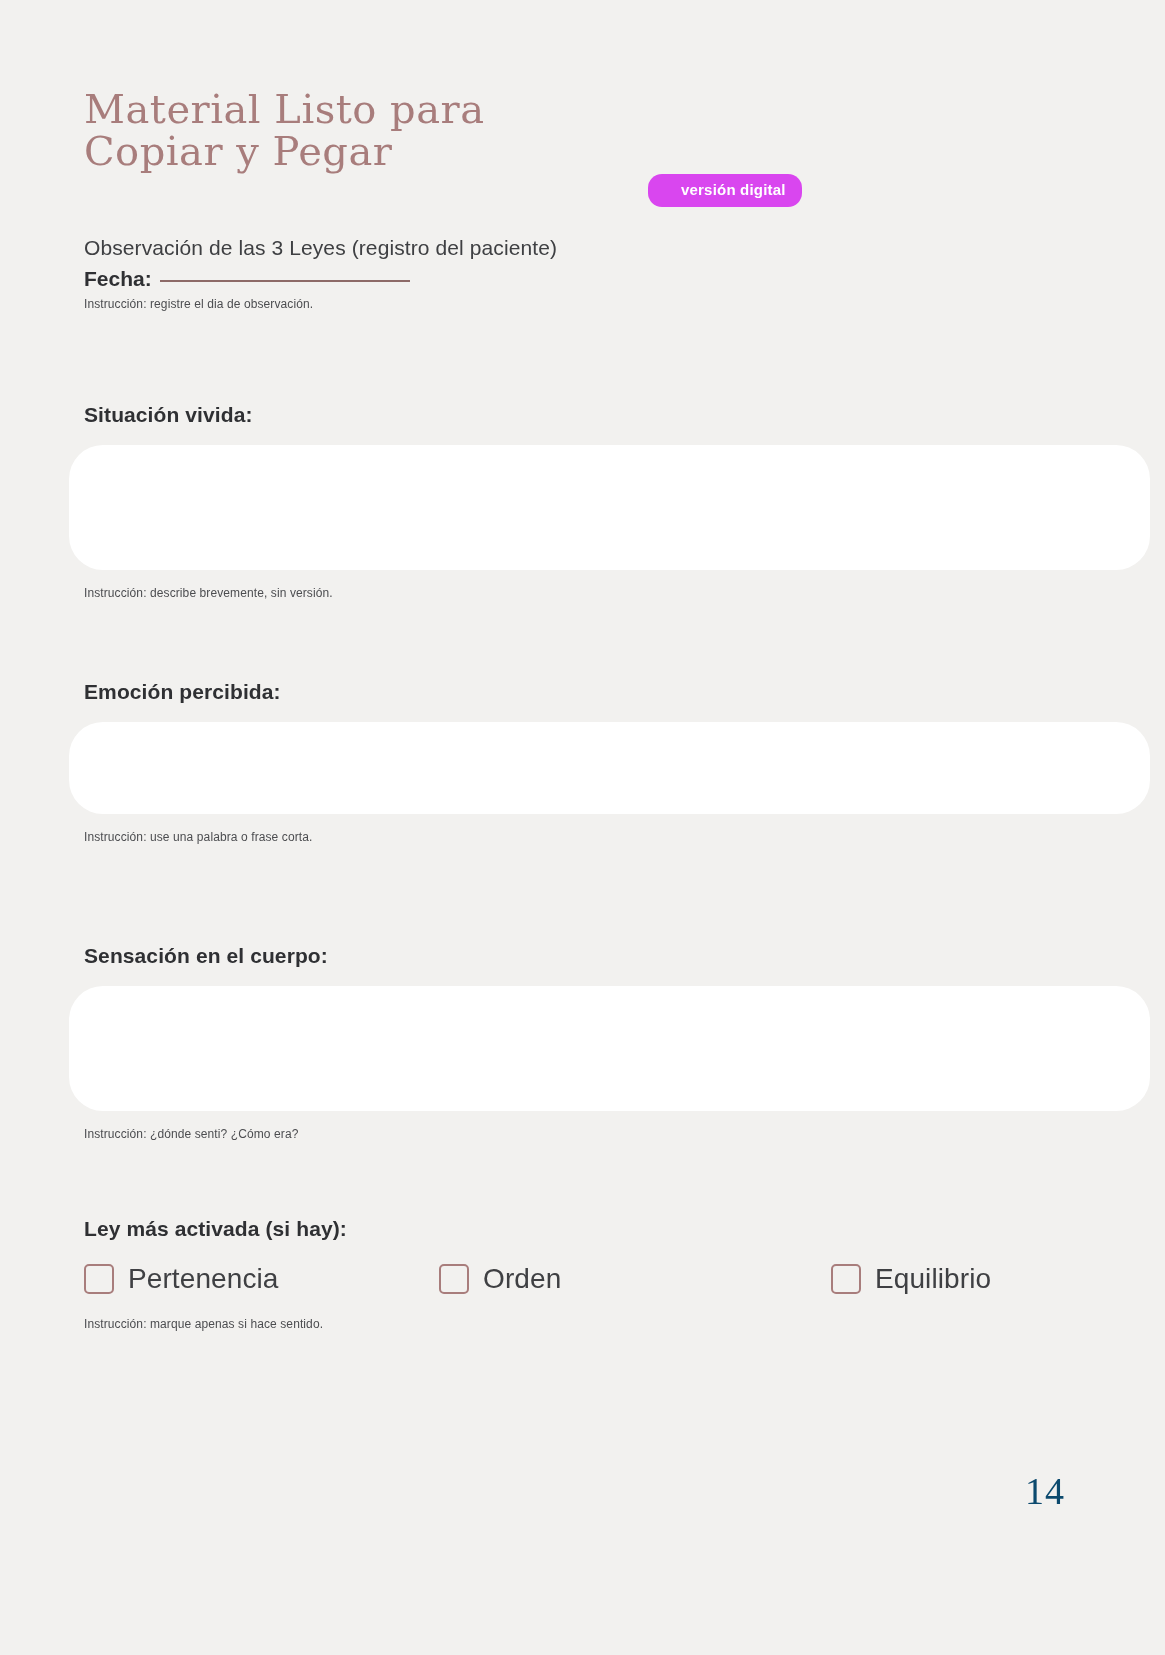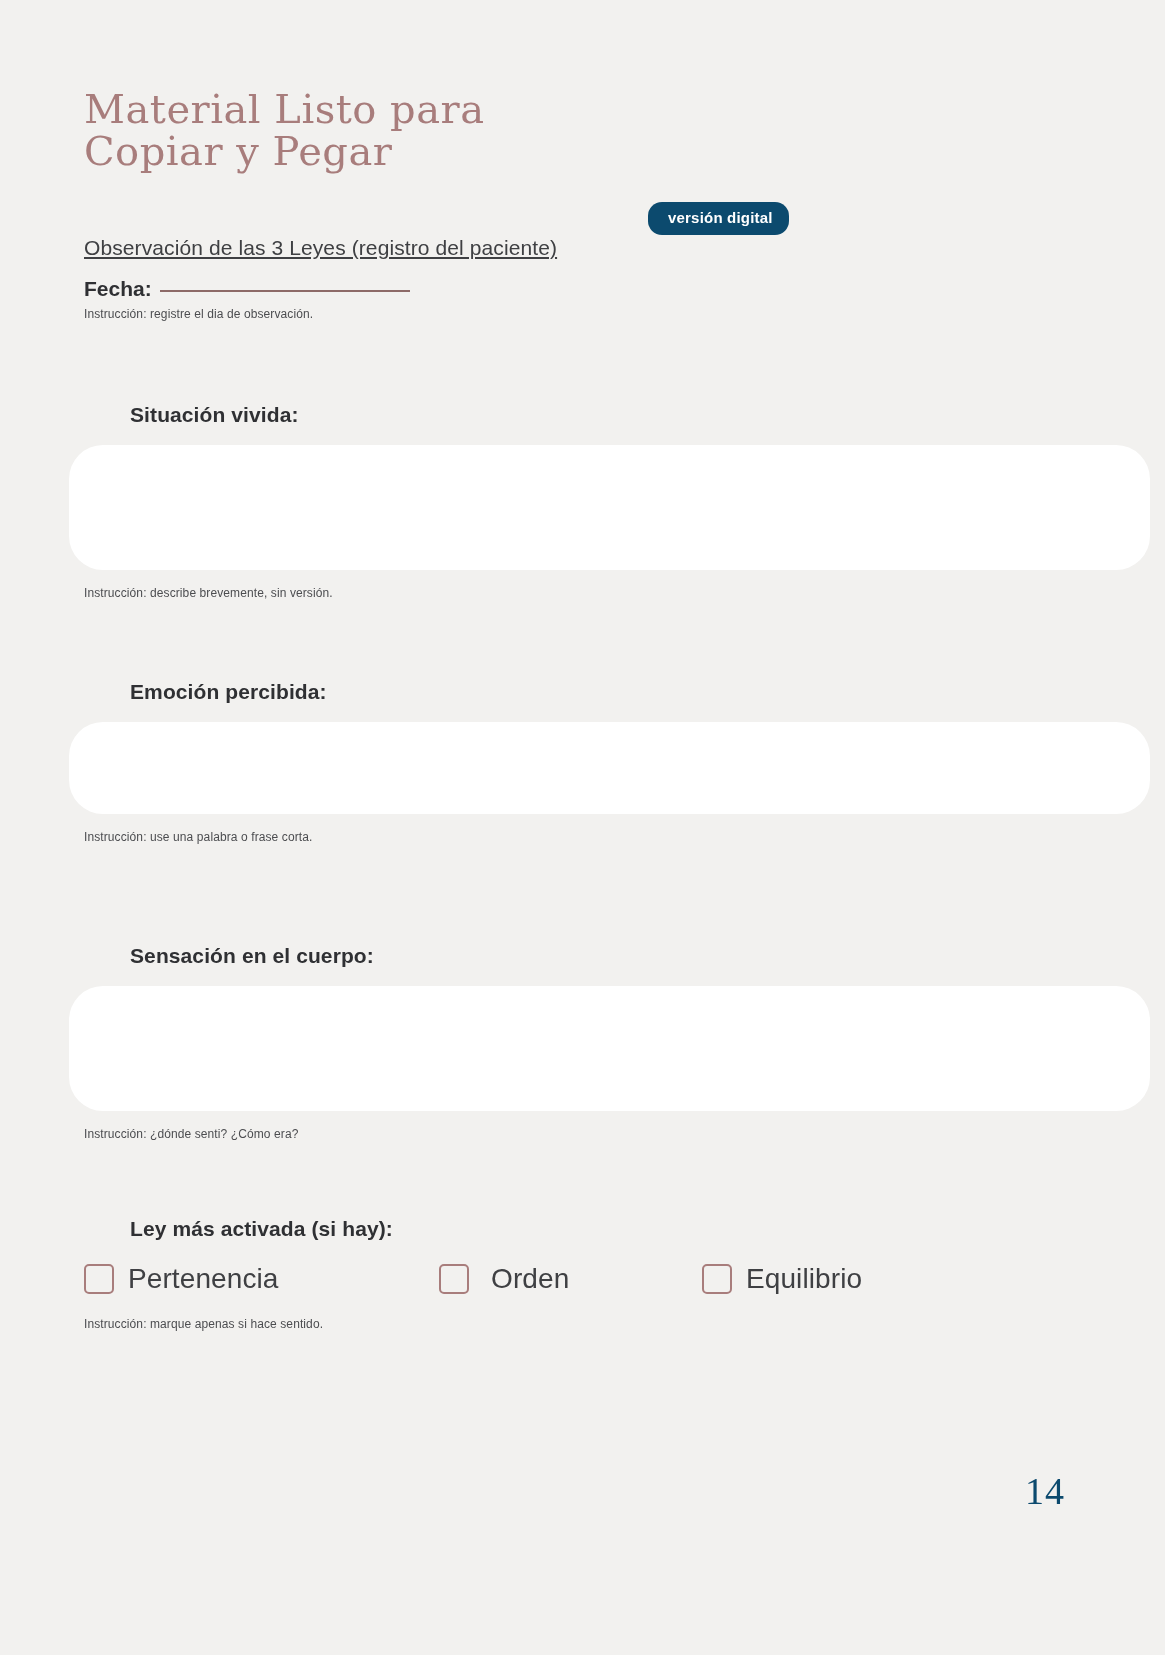--- a/index.html
+++ b/index.html
@@ -38,44 +38,42 @@
     font-weight: 400;
     margin: 0;
     width: 600px;
   }
   .title-line { display: block; }
 
   .badge {
     position: absolute;
     left: 564px;
     top: 86px;
-    background: #0c4a6e;
+    background: #d946ef;
     color: #ffffff;
     font-size: 15px;
     font-weight: bold;
-    padding: 7px 16px 9px 20px;
+    padding: 7px 16px 9px 33px;
     border-radius: 14px;
     letter-spacing: 0.2px;
     white-space: nowrap;
-    margin-top: 28px;
   }
 
   
   .intro {
     position: absolute;
     left: 84px;
     top: 236px;
     width: 1000px;
   }
   .intro-line {
     font-size: 21px;
     color: #3f4043;
-    margin-bottom: 17px;
-    letter-spacing: 0.1px;
-    text-decoration: underline;
+    margin-bottom: 7px;
+    letter-spacing: 0.1px;
   }
   .fecha-row {
     display: flex;
     align-items: baseline;
     margin-bottom: 6px;
   }
   .fecha-label {
     font-size: 21px;
     font-weight: bold;
     color: #2f3033;
@@ -96,21 +94,20 @@
   }
 
   
   .section { position: absolute; left: 84px; width: 1060px; }
   .section-label {
     font-size: 21px;
     font-weight: bold;
     color: #2f3033;
     margin-bottom: 18px;
     letter-spacing: 0.1px;
-    margin-left: 46px;
   }
   .writebox {
     background: #ffffff;
     border-radius: 34px;
     width: 1081px;
     margin-left: -15px;
     box-sizing: border-box;
   }
   .writebox.tall { height: 125px; }
   .writebox.short { height: 92px; }
@@ -193,21 +190,21 @@
     <div class="instr">Instrucción: ¿dónde senti? ¿Cómo era?</div>
   </div>
 
   <div class="section" style="top: 1217px;">
     <div class="section-label">Ley más activada (si hay):</div>
     <div class="checkrow">
       <div class="checkitem" style="width: 355px;">
         <span class="checkbox"></span>
         <span class="checklabel">Pertenencia</span>
       </div>
-      <div class="checkitem" style="width: 263px; gap: 8px;">
+      <div class="checkitem" style="width: 392px;">
         <span class="checkbox"></span>
         <span class="checklabel">Orden</span>
       </div>
       <div class="checkitem">
         <span class="checkbox"></span>
         <span class="checklabel">Equilibrio</span>
       </div>
     </div>
     <div class="instr">Instrucción: marque apenas si hace sentido.</div>
   </div>

